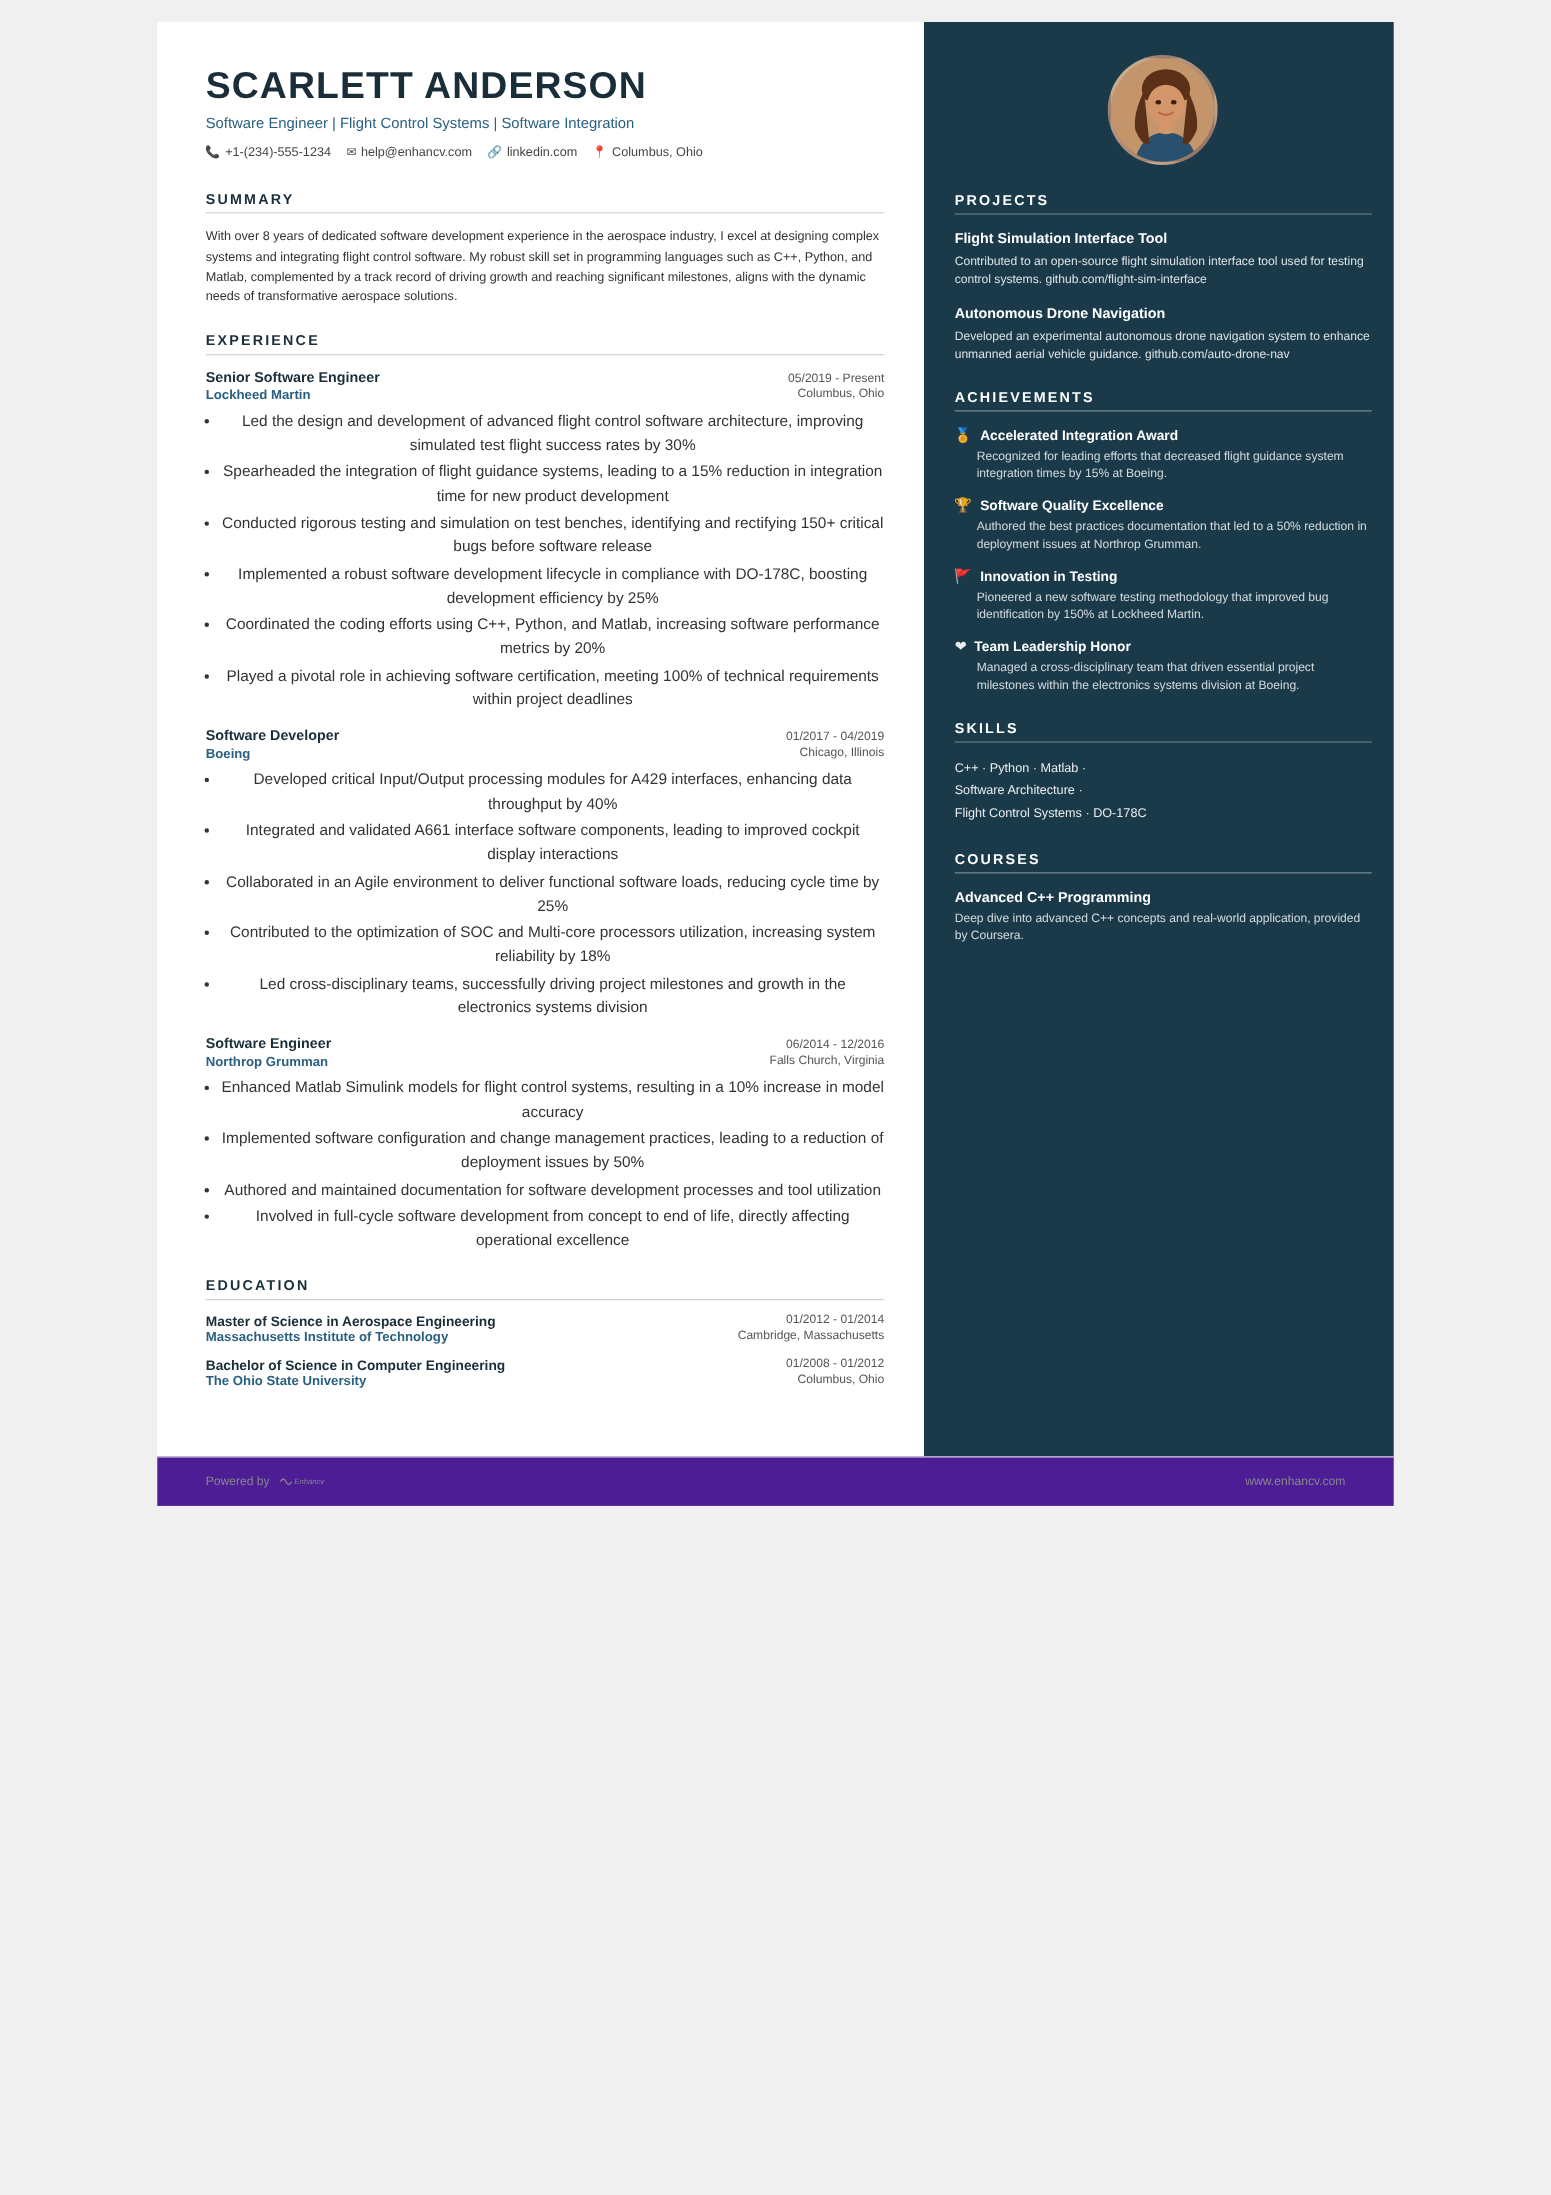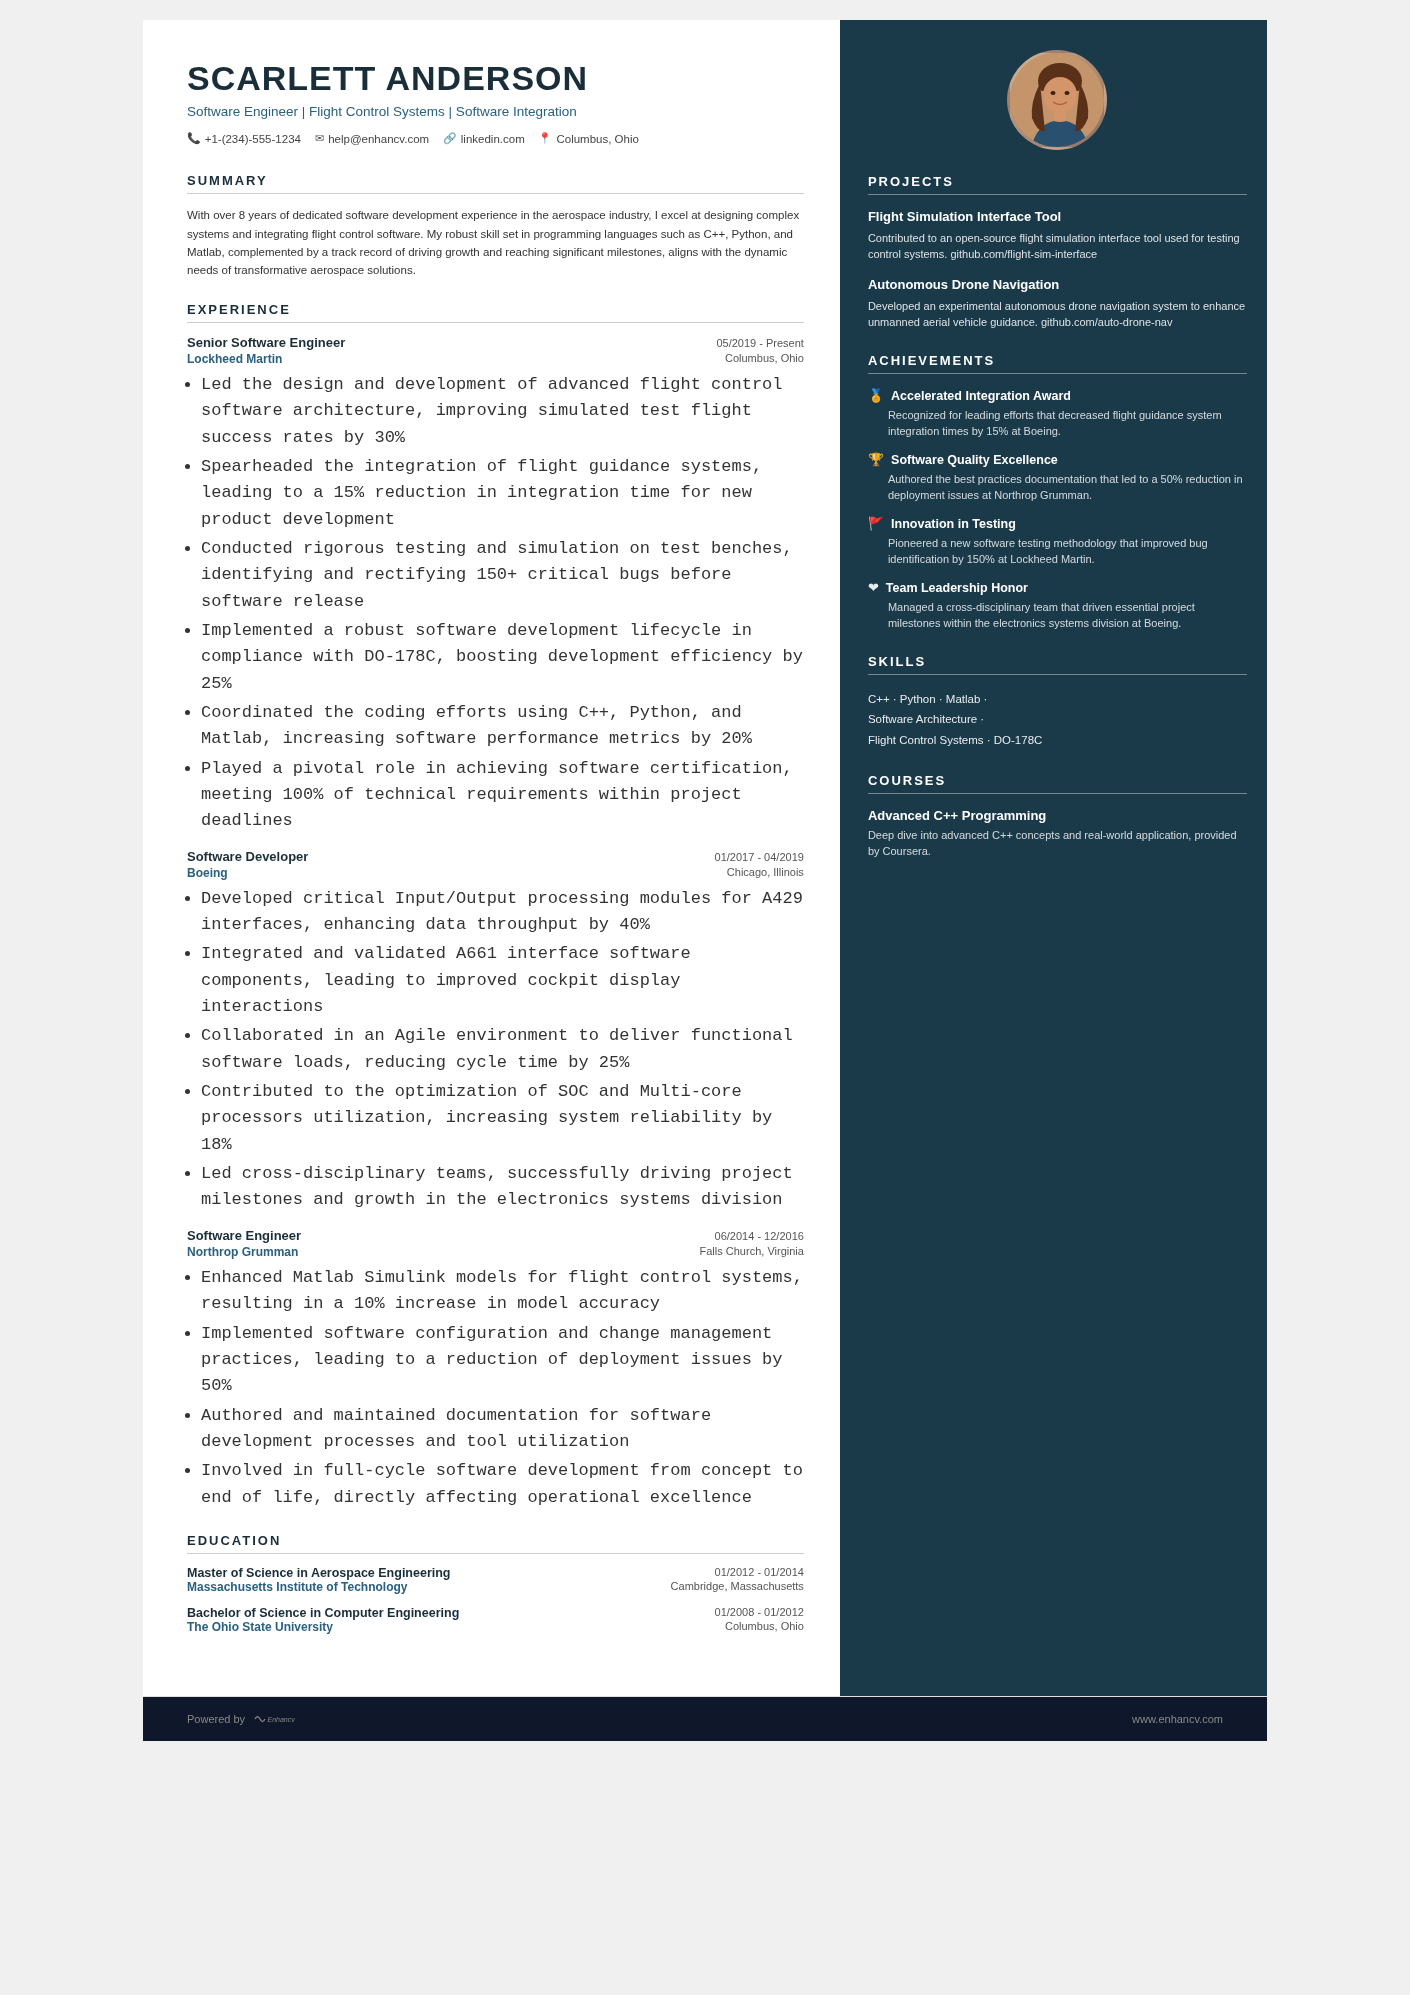--- a/index.html
+++ b/index.html
@@ -117,25 +117,26 @@
     .exp-location {
       font-family: Arial, sans-serif;
       font-size: 11px;
       color: #555;
     }
     .exp-bullets {
       padding-left: 14px;
       margin-bottom: 14px;
     }
     .exp-bullets li {
-      font-family: Liberation Mono, monospace;
-      font-size: 17px;
+      font-family: Liberation Sans, sans-serif;
+      font-size: 14px;
       color: #333;
       line-height: 1.55;
       margin-bottom: 3px;
+      text-align: center;
     }
 
     
     .edu-entry {
       margin-bottom: 12px;
     }
     .edu-header {
       display: flex;
       justify-content: space-between;
       align-items: flex-start;
@@ -269,21 +270,21 @@
     }
     .resume-body {
       display: flex;
       flex: 1;
     }
     .left-footer {
       display: flex;
       justify-content: space-between;
       align-items: center;
       padding: 12px 44px;
-      background: #0f172a;
+      background: #4c1d95;
       border-top: 1px solid #e0e0e0;
       font-family: Arial, sans-serif;
       font-size: 11px;
       color: #888;
     }
     .enhancv-logo {
       display: flex;
       align-items: center;
       gap: 5px;
       color: #888;

